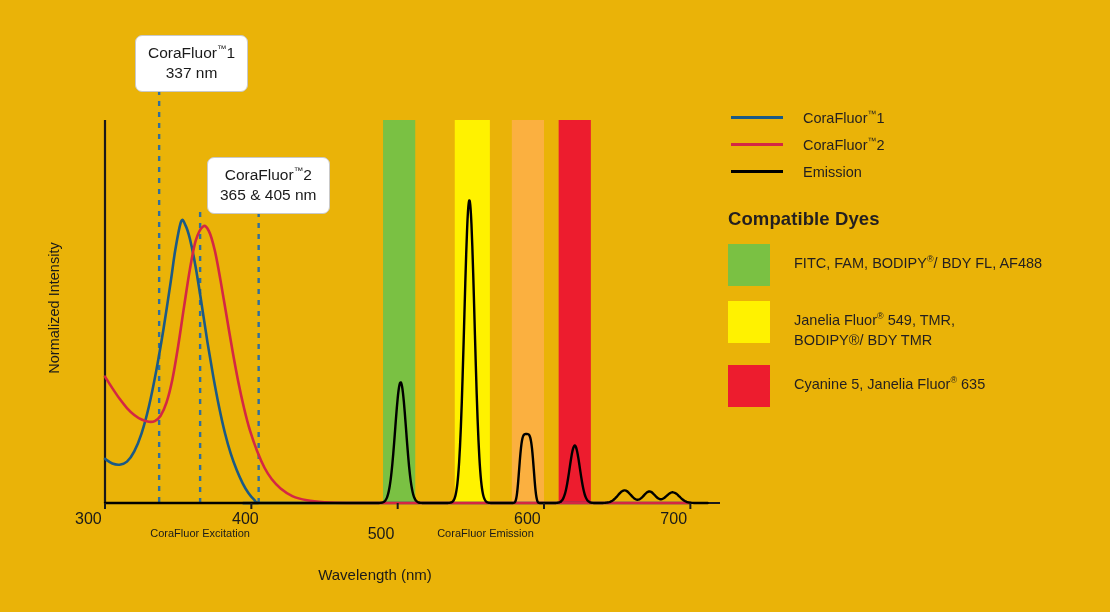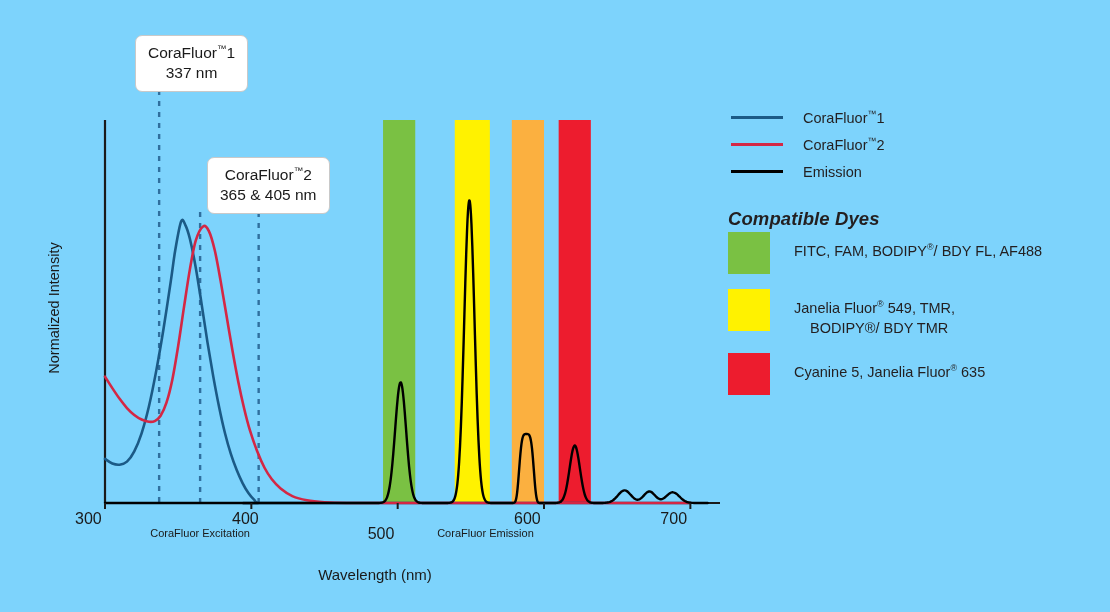--- a/index.html
+++ b/index.html
@@ -7,21 +7,21 @@
     margin: 0; padding: 0;
     width: 1110px; height: 612px;
     background: #ffffff;
     font-family: "Liberation Sans", sans-serif;
     overflow: hidden;
   }
   #root {
     position: relative;
     width: 1110px;
     height: 612px;
-    background: #7dd3fc;
+    background: #eab308;
   }
 
   
   #chart-area {
     position: absolute;
     left: 0; top: 0;
     width: 730px; height: 612px;
   }
   #plot-svg {
     position: absolute;
@@ -108,46 +108,45 @@
     white-space: nowrap;
   }
   .legend-line-label sup {
     font-size: 9px;
     vertical-align: super;
     line-height: 0;
   }
 
   #dyes-heading {
     margin-top: 23px;
-    margin-bottom: 2px;
+    margin-bottom: 14px;
     font-size: 18.5px;
     font-weight: bold;
     color: #231f20;
     letter-spacing: 0.1px;
-    font-style: italic;
   }
 
   .dye-row {
     display: flex;
     align-items: flex-start;
     margin-bottom: 15px;
   }
   .dye-swatch {
     width: 42px;
     height: 42px;
     flex: 0 0 auto;
     margin-right: 24px;
   }
   .dye-label {
     font-size: 14.5px;
     color: #231f20;
     line-height: 1.35;
     padding-top: 10px;
   }
-  .dye-label .l2 { display: block; margin-left: 16px; }
+  .dye-label .l2 { display: block; }
   .dye-label sup {
     font-size: 9px;
     vertical-align: super;
     line-height: 0;
   }
 </style>
 </head>
 <body>
 
 <div id="root">

